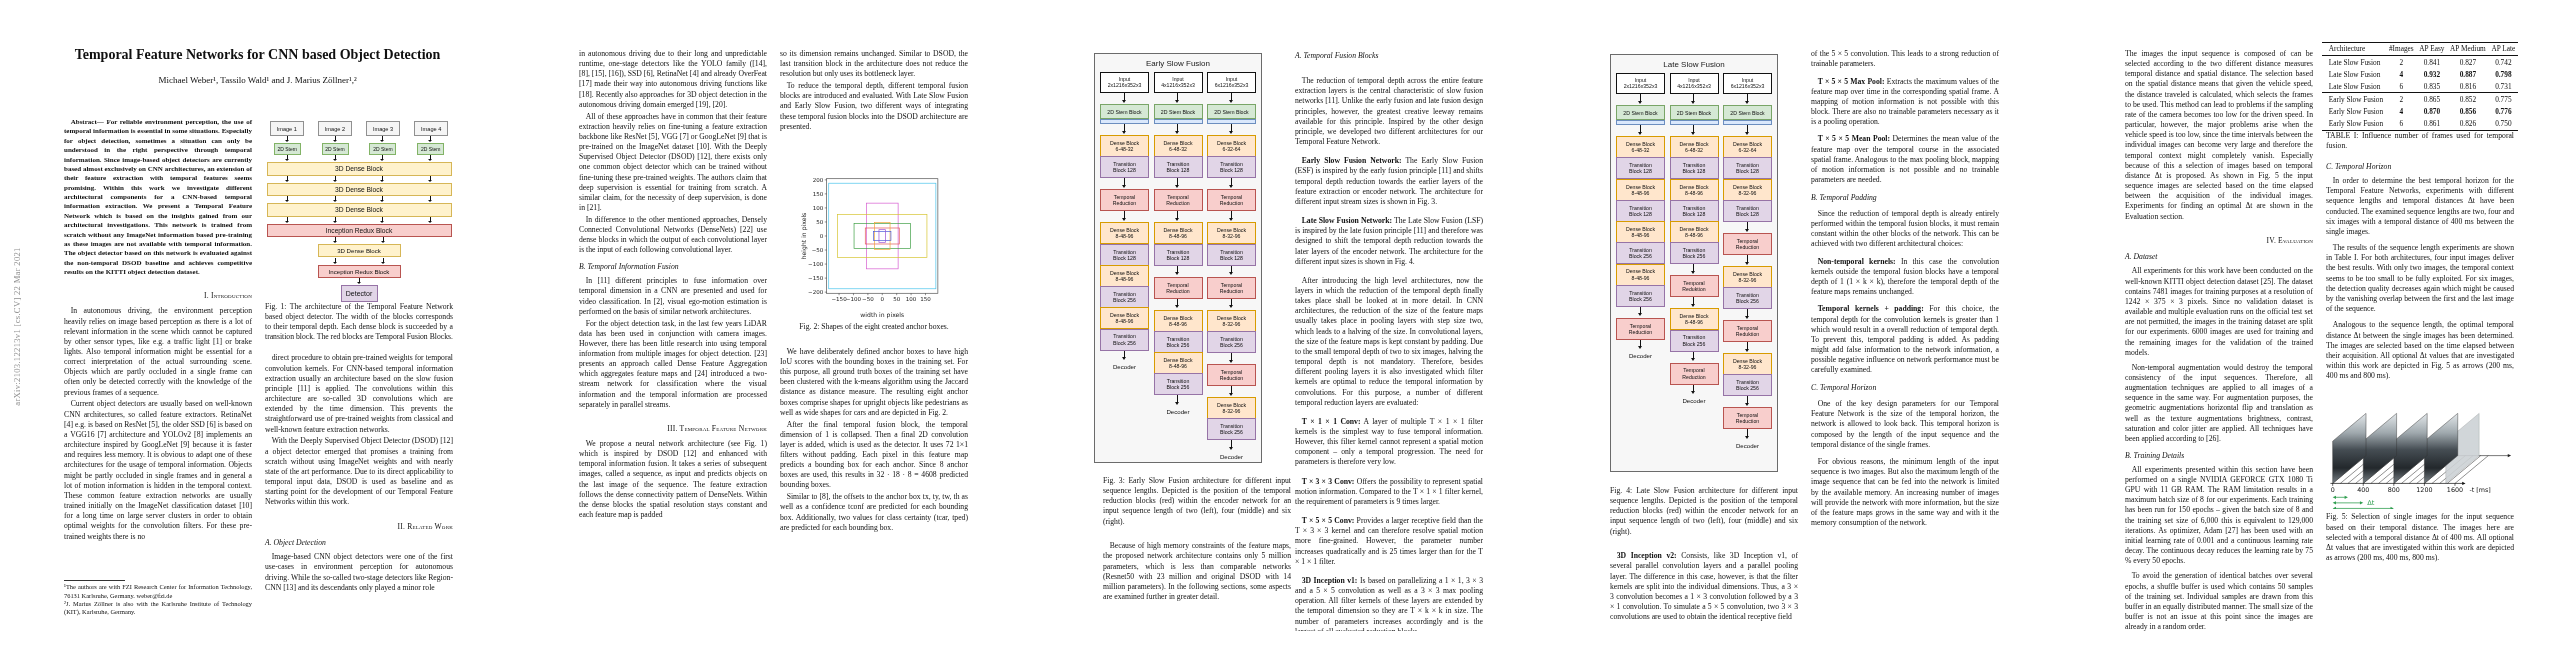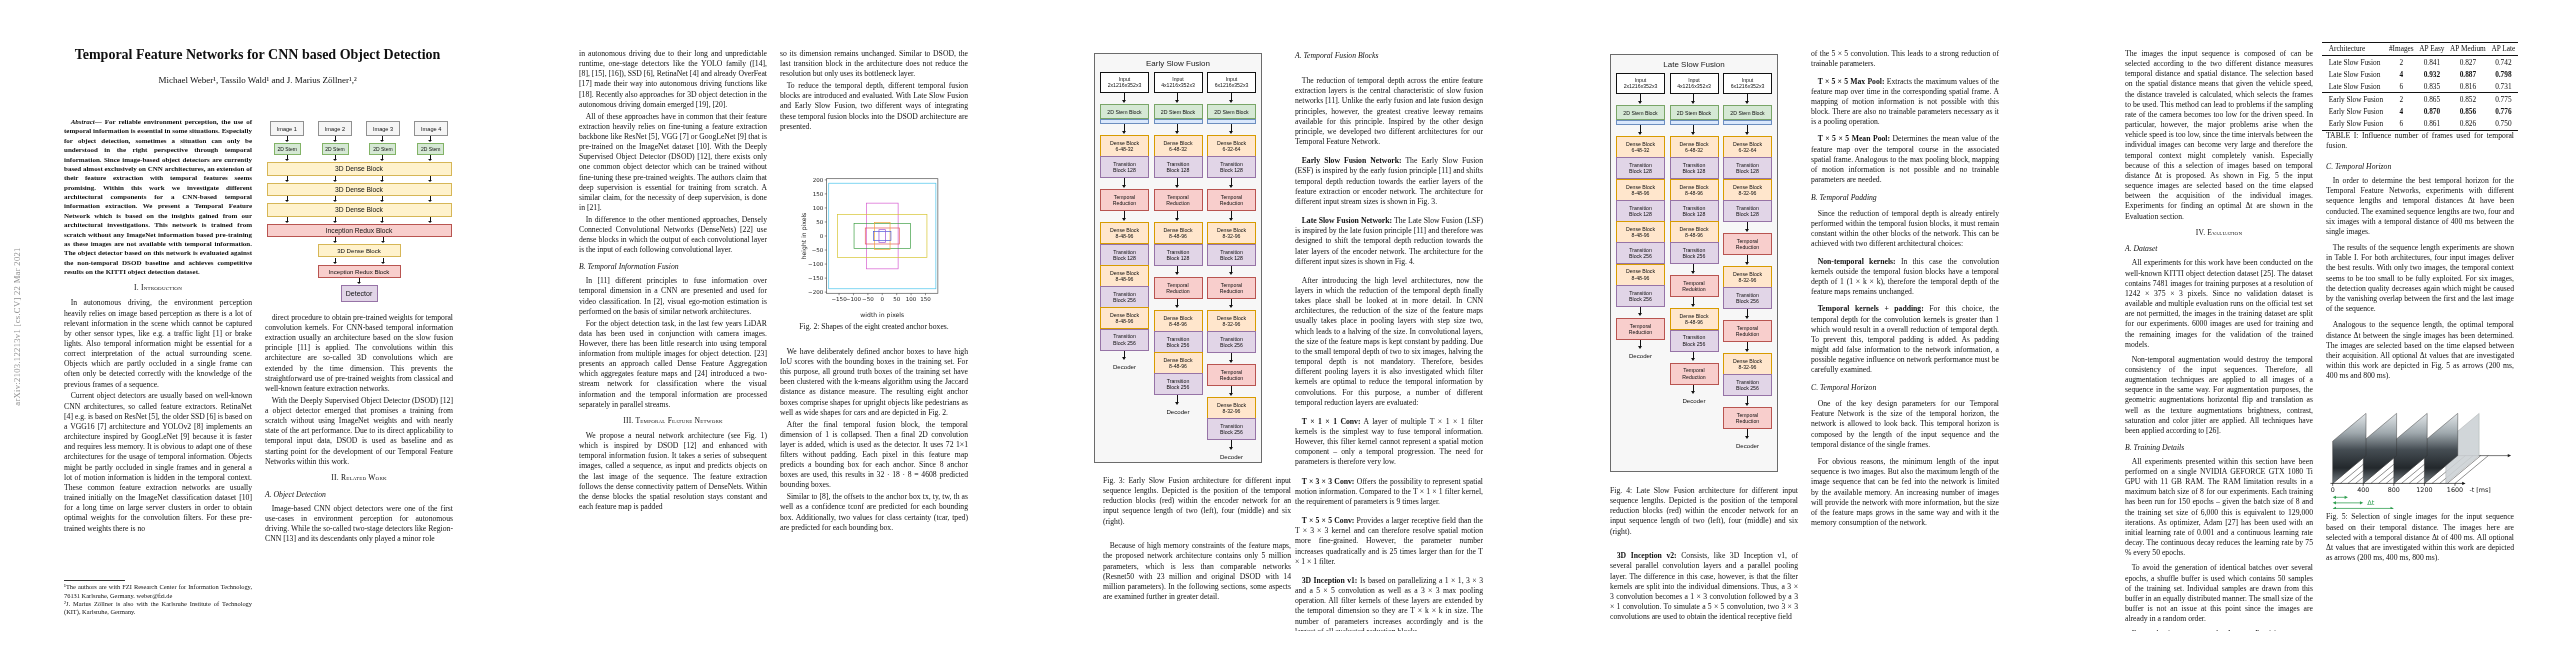--- a/index.html
+++ b/index.html
@@ -8,22 +8,22 @@
   #paper{position:relative;width:2576px;height:631px;background:#fff;overflow:hidden}
   .sheet{position:absolute;top:0;width:515px;height:667px}
 
   
   .title{position:absolute;left:0;top:47px;width:100%;text-align:center;font-size:14px;font-weight:bold}
   .authors{position:absolute;left:0;top:75px;width:100%;text-align:center;font-size:9px}
   .col{position:absolute;width:188px;font-size:7.7px;line-height:1.32;text-align:justify}
   .col p{margin:0 0 1.7px 0;text-indent:6.7px}
   .col p.noind{text-indent:0}
   .abstract{font-size:7px;line-height:1.34;font-weight:bold;text-indent:6.7px!important}
-  .abslabel{font-style:italic}
-  .sec{font-size:7.6px;font-weight:normal;font-variant:small-caps;letter-spacing:0.2px;text-align:center;margin:6px 0 5px}
+  .abslabel{}
+  .sec{font-size:7.6px;font-weight:normal;font-variant:small-caps;letter-spacing:0.2px;text-align:right;margin:14px 0 5px}
   .sub{font-size:7.7px;font-weight:normal;font-style:italic;text-align:left;margin:6.7px 0 3.9px}
   .lead{font-weight:bold}
   .caption{font-size:7.7px;margin-top:5.6px}
   .capcenter{text-align:center}
   .stretch p{margin-bottom:9px}
   .stretch .sub{margin:9px 0 15px}
   .stretch2 p{margin-bottom:7.2px}
   .stretch2 .sub{margin:7.8px 0 5.6px}
   .stretchsm p{margin-bottom:5px}
   .mt26{margin-top:14.5px!important}
@@ -169,20 +169,21 @@
           <div class="f1-row f1-two">
             <div class="f1-arr"></div>
             <div class="f1-arr"></div>
           </div>
           <div class="f1-nar redbar">Inception Redux Block</div>
           <div class="f1-row f1-one">
             <div class="f1-arr"></div>
           </div>
           <div class="f1-det">Detector</div>
         </div>
+      <p class="caption noind">Fig. 1: The architecture of the Temporal Feature Network based object detector. The width of the blocks corresponds to their temporal depth. Each dense block is succeeded by a transition block. The red blocks are Temporal Fusion Blocks.</p>
       <p class="mt20">direct procedure to obtain pre-trained weights for temporal convolution kernels. For CNN-based temporal information extraction usually an architecture based on the slow fusion principle [11] is applied. The convolutions within this architecture are so-called 3D convolutions which are extended by the time dimension. This prevents the straightforward use of pre-trained weights from classical and well-known feature extraction networks.</p>
       <p>With the Deeply Supervised Object Detector (DSOD) [12] a object detector emerged that promises a training from scratch without using ImageNet weights and with nearly state of the art performance. Due to its direct applicability to temporal input data, DSOD is used as baseline and as starting point for the development of our Temporal Feature Networks within this work.</p>
       <h4 class="sec">II. Related Work</h4>
       <h5 class="sub">A. Object Detection</h5>
       <p>Image-based CNN object detectors were one of the first use-cases in environment perception for autonomous driving. While the so-called two-stage detectors like Region-CNN [13] and its descendants only played a minor role</p>
     </div>
   </section>
 
   <section class="sheet" style="left:515px">
     <div class="col" style="left:64px;top:49px">

